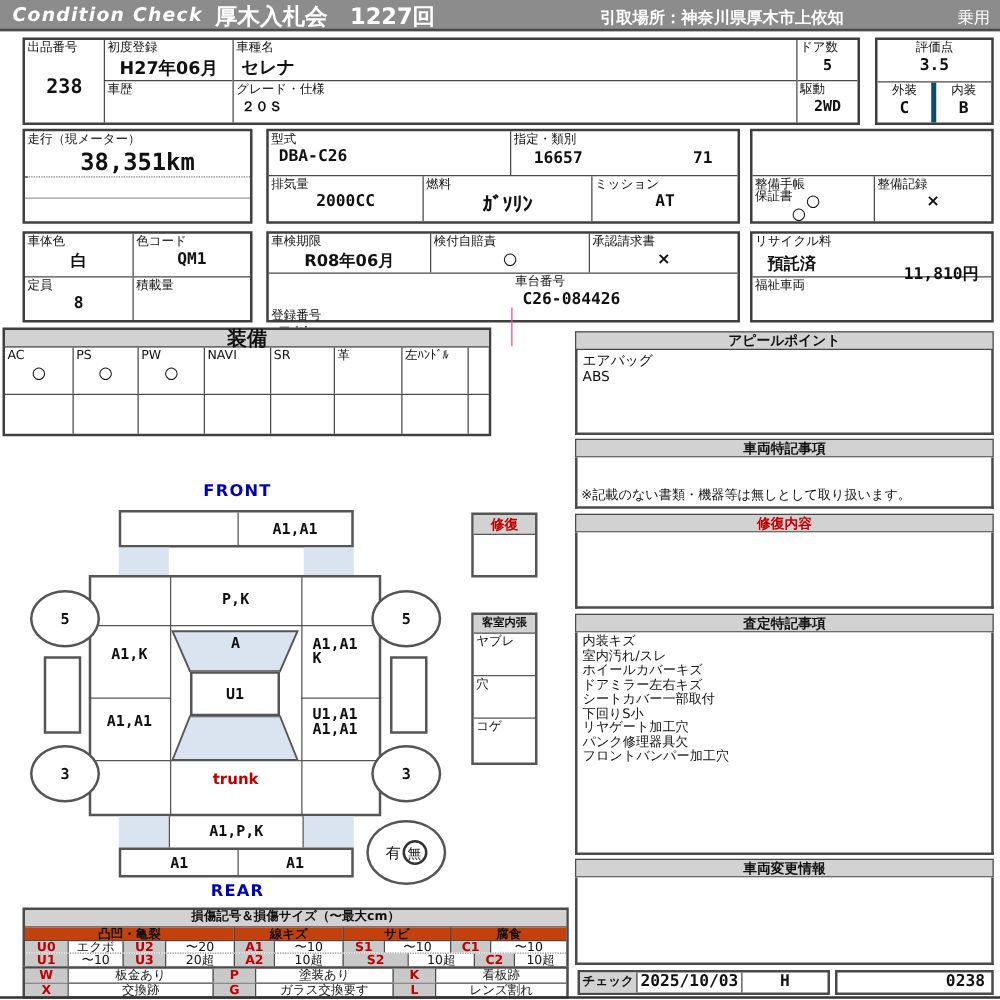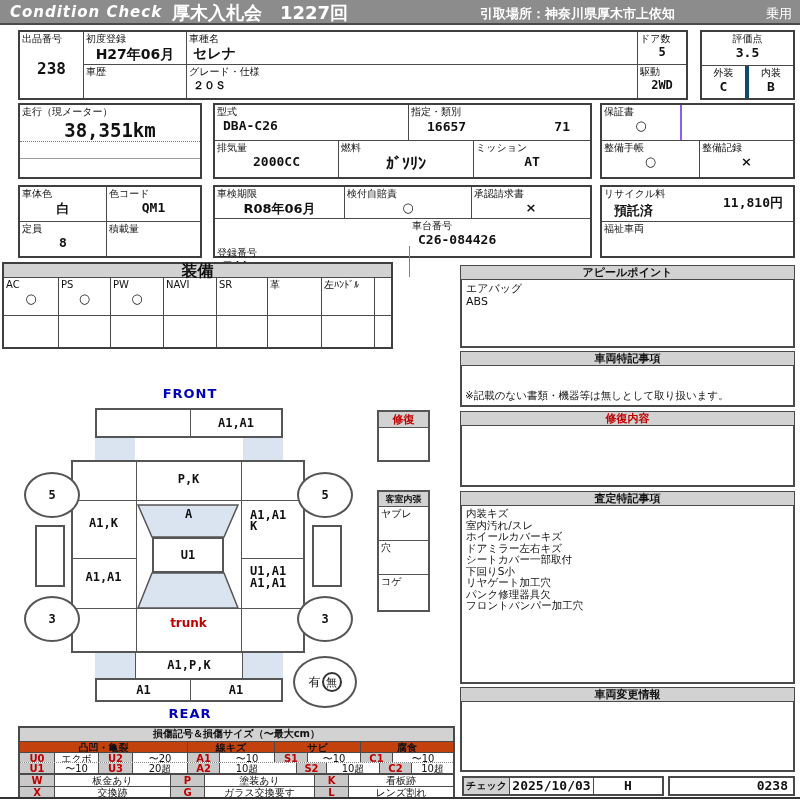--- a/index.html
+++ b/index.html
@@ -120,21 +120,21 @@
     </div>
     <div style="flex:1;">
       <div class="lbl">ミッション</div>
       <div class="val cen">AT</div>
     </div>
   </div>
 </div>
 
 <div class="a box" style="left:600px;top:103px;width:195px;height:76px;display:flex;flex-direction:column;">
   <div class="row" style="height:36px;border-bottom:1px solid #4a4a4a;">
-    <div style="width:80px;border-right:2px solid #8b5cf6;">
+    <div style="width:80px;border-right:6px solid #8b5cf6;margin-top:46px;">
       <div class="lbl">保証書</div>
       <div class="valjp cen">○</div>
     </div>
     <div style="flex:1;"></div>
   </div>
   <div class="row" style="flex:1;">
     <div style="width:98px;border-right:1px solid #4a4a4a;">
       <div class="lbl">整備手帳</div>
       <div class="valjp cen">○</div>
     </div>
@@ -192,21 +192,21 @@
       <div class="lbl">車台番号</div>
       <div class="val" style="padding-left:8px;">C26-084426</div>
     </div>
   </div>
 </div>
 
 <div class="a box" style="left:600px;top:185px;width:195px;height:73px;display:flex;flex-direction:column;">
   <div style="height:35px;border-bottom:1px solid #4a4a4a;position:relative;">
     <div class="lbl">リサイクル料</div>
     <div class="valjp a" style="left:12px;top:15px;">預託済</div>
-    <div class="val a" style="right:10px;top:7px;">11,810円</div>
+    <div class="val a" style="right:10px;top:23px;">11,810円</div>
   </div>
   <div style="flex:1;">
     <div class="lbl">福祉車両</div>
     <div class="valjp"></div>
   </div>
 </div>
 
 <div class="a box" style="left:2px;top:262px;width:391px;height:87px;display:flex;flex-direction:column;">
   <div style="height:14px;background:#d2d2d2;border-bottom:1px solid #4a4a4a;font-weight:bold;font-size:16px;text-align:center;line-height:13px;">装備</div>
   <div class="row" style="height:38px;border-bottom:1px solid #4a4a4a;">
@@ -388,21 +388,21 @@
     <div class="legc codecell" style="width:32px;">C1</div>
     <div class="legc" style="flex:1;">〜10</div>
   </div>
   <div class="legrow" style="height:11px;border-top:none;">
     <div class="legc codecell" style="width:34px;">U1</div>
     <div class="legc" style="width:44px;">〜10</div>
     <div class="legc codecell" style="width:34px;">U3</div>
     <div class="legc" style="width:55px;">20超</div>
     <div class="legc codecell" style="width:32px;">A2</div>
     <div class="legc" style="width:55px;">10超</div>
-    <div class="legc codecell" style="width:30px;margin-left:22px;">S2</div>
+    <div class="legc codecell" style="width:52px;">S2</div>
     <div class="legc" style="width:53px;">10超</div>
     <div class="legc codecell" style="width:32px;">C2</div>
     <div class="legc" style="flex:1;">10超</div>
   </div>
 </div>
 
 <div class="a" style="left:18px;top:773px;width:437px;border:2px solid #4a4a4a;background:#fff;">
   <div class="legrow" style="height:11px;border-top:none;">
     <div class="legc codecell" style="width:34px;">W</div>
     <div class="legc" style="width:116px;">板金あり</div>

